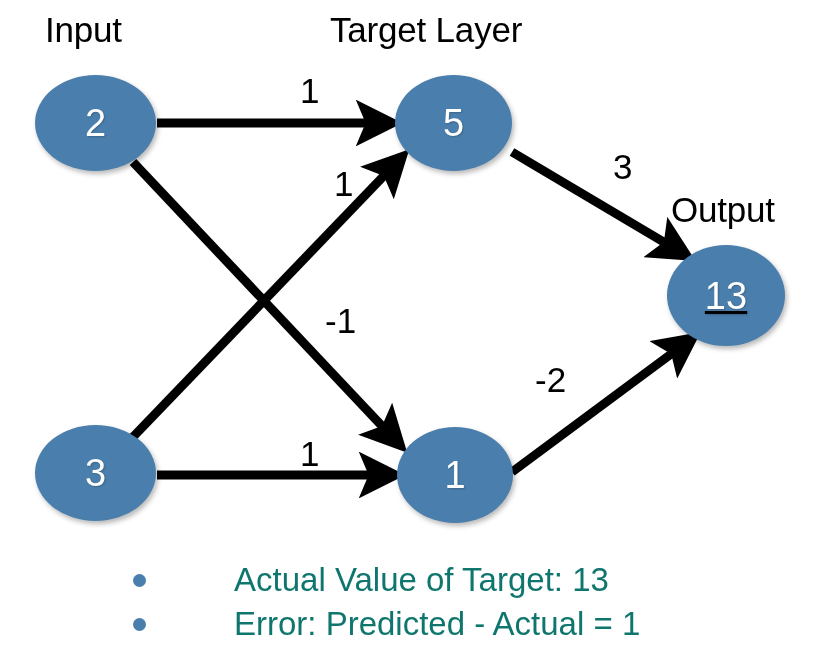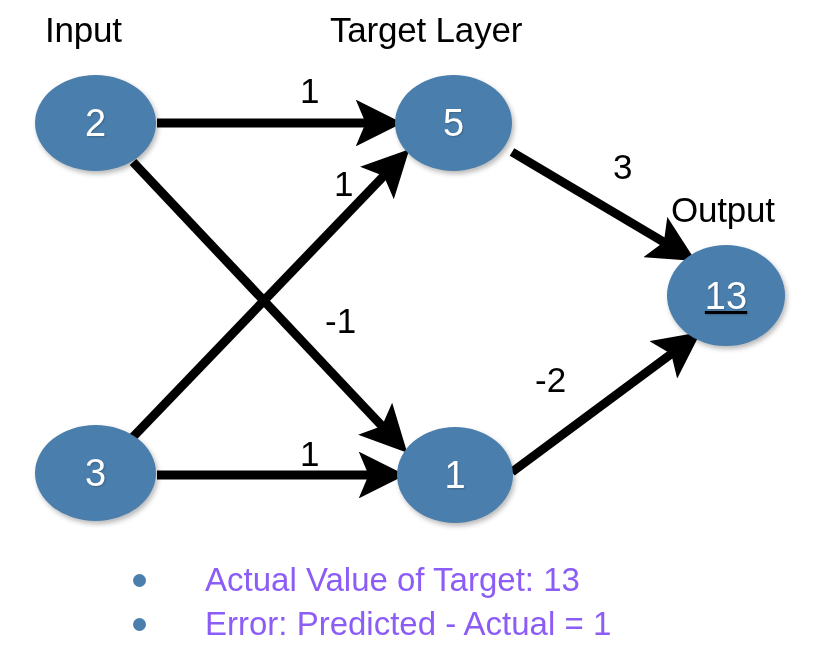--- a/index.html
+++ b/index.html
@@ -79,22 +79,22 @@
   }
   .note-bullet {
     width: 13px;
     height: 13px;
     border-radius: 50%;
     background: #4A7EAC;
     flex: 0 0 auto;
     margin-left: 13px;
   }
   .note-text {
-    margin-left: 59px;
-    color: #8b5cf6;
+    margin-left: 88px;
+    color: #0f766e;
     font-family: "Liberation Sans", sans-serif;
     font-size: 33px;
     line-height: 38px;
     white-space: nowrap;
   }
 </style>
 </head>
 <body>
 
 <div id="canvas">

